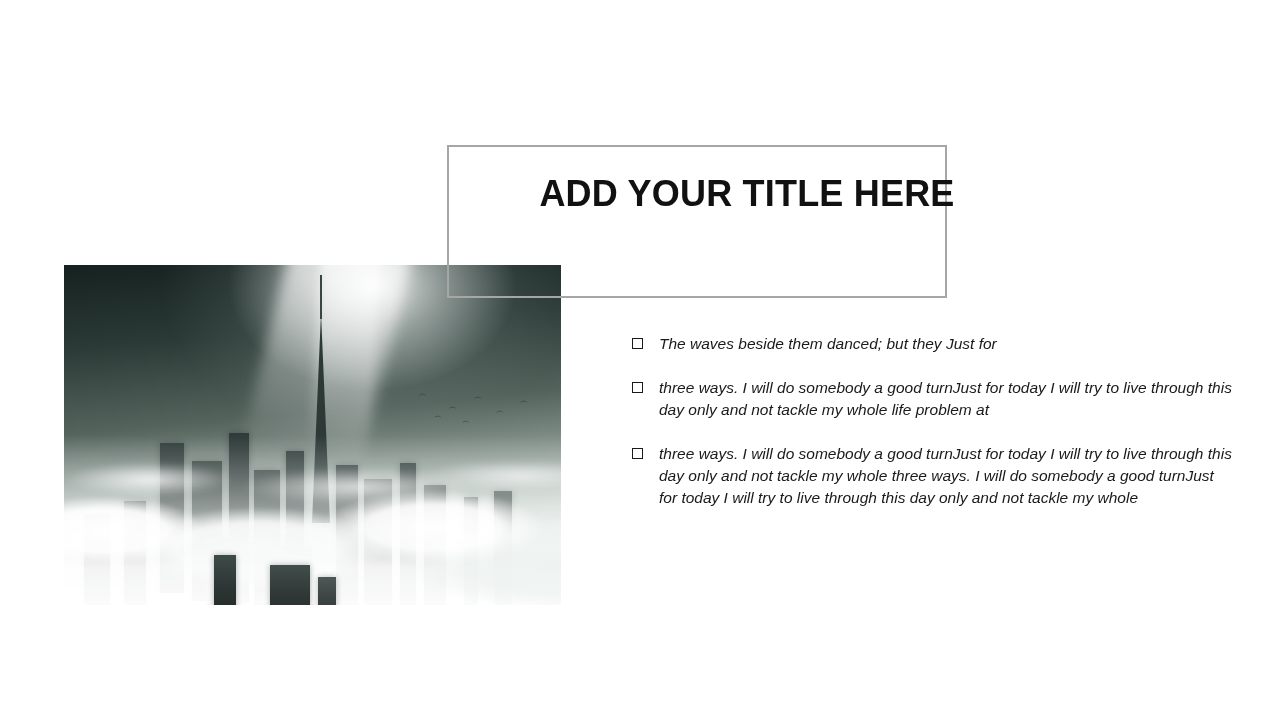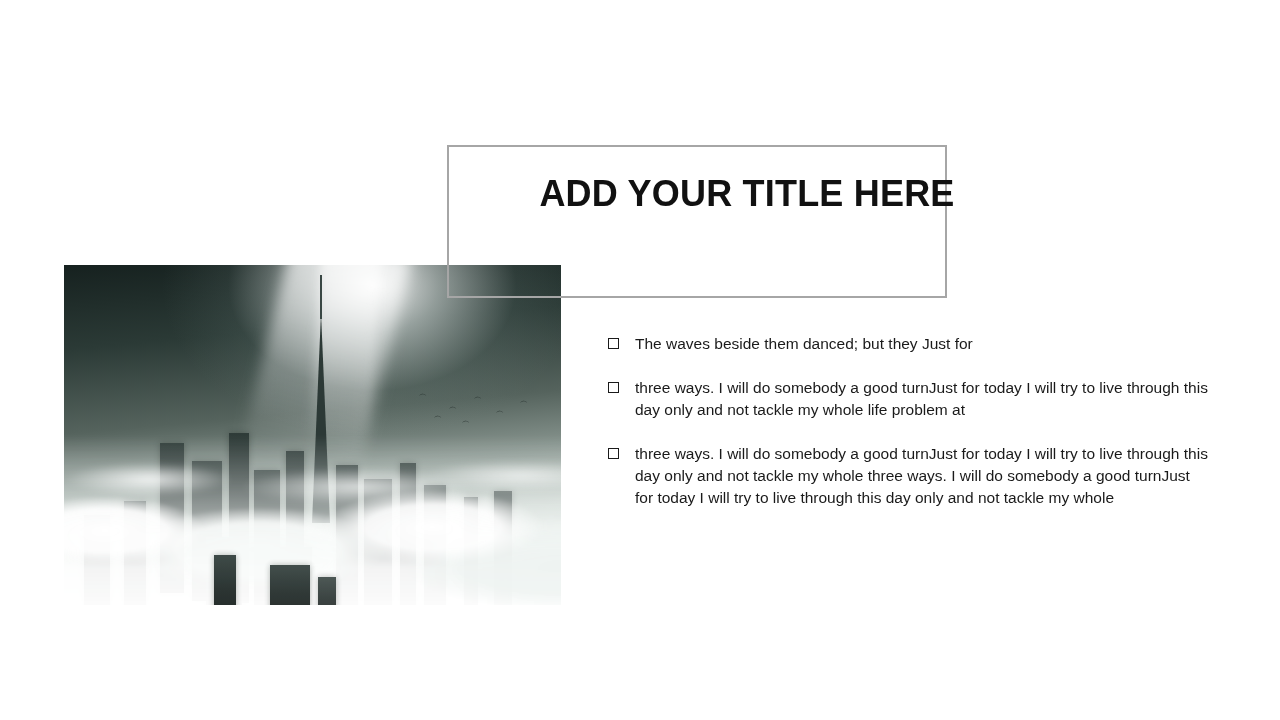--- a/index.html
+++ b/index.html
@@ -134,24 +134,25 @@
   .bird {
     position: absolute;
     color: #2a3331;
     font-size: 8px;
     line-height: 8px;
   }
 
   
   .bullets {
     position: absolute;
-    left: 608px;
+    left: 632px;
     top: 333px;
     width: 600px;
     z-index: 3;
+    font-style: italic;
   }
   .bullet-row {
     display: flex;
     align-items: flex-start;
     margin-bottom: 22px;
   }
   .bullet-marker {
     flex: 0 0 auto;
     width: 11px;
     height: 11px;

